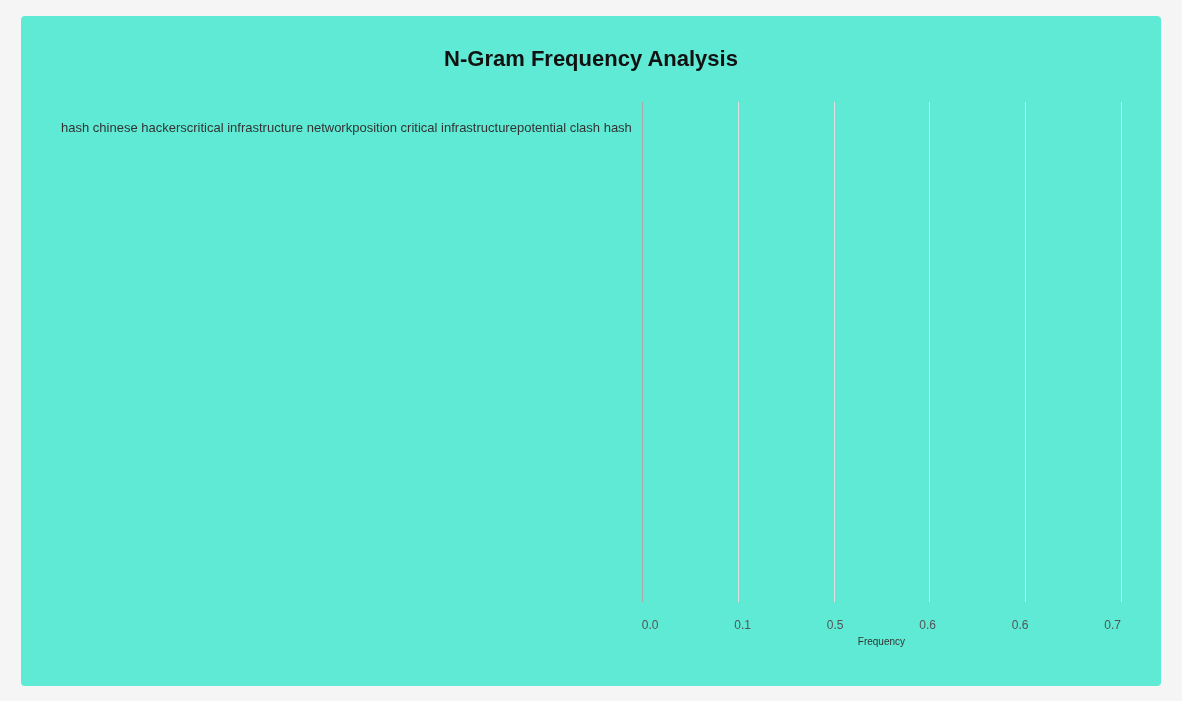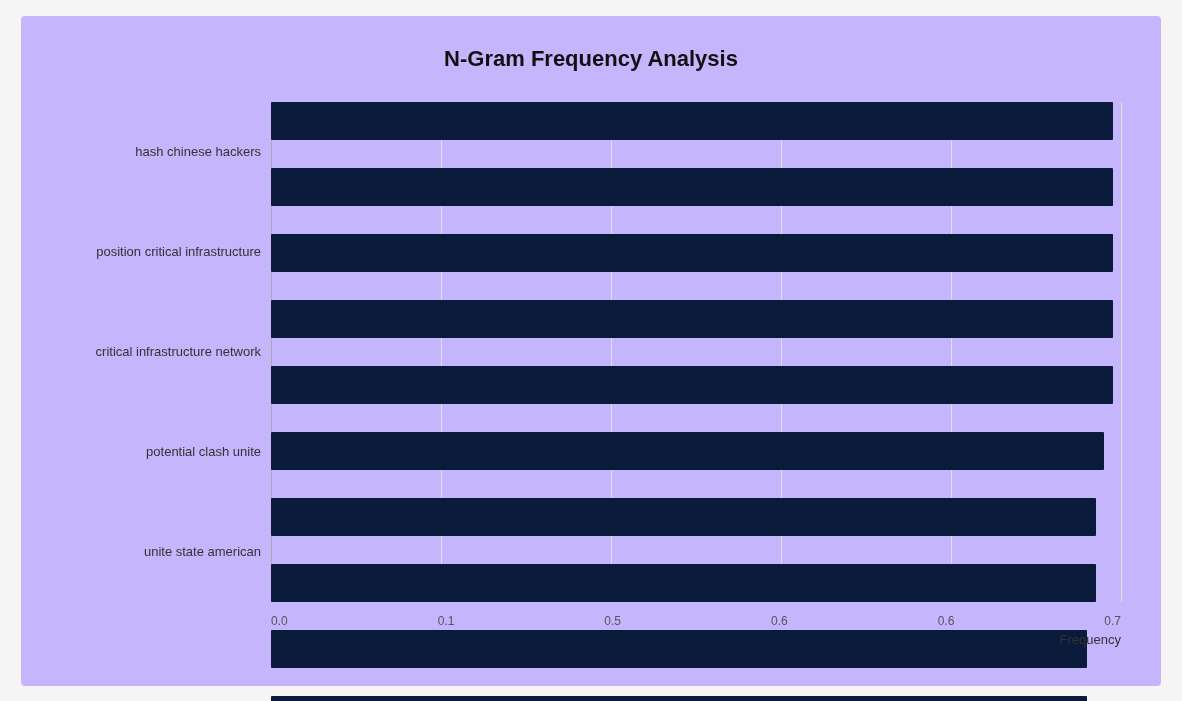--- a/index.html
+++ b/index.html
@@ -6,60 +6,59 @@
     body {
       background: #f5f5f5;
       font-family: Arial, sans-serif;
       width: 1182px;
       height: 701px;
       display: flex;
       align-items: center;
       justify-content: center;
     }
     .chart-container {
-      background: #c4b5fd;
+      background: #5eead4;
       width: 1140px;
       height: 670px;
       border-radius: 4px;
       padding: 30px 40px 60px 40px;
       position: relative;
     }
     .chart-title {
       text-align: center;
       font-size: 22px;
       font-weight: bold;
       color: #111;
       margin-bottom: 30px;
     }
     .chart-area {
       display: flex;
       flex-direction: row;
       height: calc(100% - 80px);
     }
     .y-axis {
       display: flex;
-      flex-direction: column;
       justify-content: space-around;
       padding-right: 10px;
       min-width: 210px;
       text-align: right;
     }
     .y-label {
       font-size: 13px;
       color: #333;
       line-height: 1.2;
       display: flex;
       align-items: center;
       justify-content: flex-end;
       height: 52px;
     }
     .bars-area {
       flex: 1;
       display: flex;
-      flex-direction: column;
+      flex-direction: row;
       justify-content: space-around;
       position: relative;
       gap: 28px;
     }
     .bar-row {
       display: flex;
       align-items: center;
       height: 52px;
       position: relative;
     }
@@ -79,22 +78,22 @@
     .x-axis-labels {
       display: flex;
       justify-content: space-between;
       padding: 0 0;
     }
     .x-tick {
       font-size: 12px;
       color: #555;
     }
     .x-axis-title {
-      text-align: right;
-      font-size: 13px;
+      text-align: center;
+      font-size: 10px;
       color: #333;
       margin-top: 4px;
     }
     .grid-lines {
       position: absolute;
       top: 0;
       left: 0;
       right: 0;
       bottom: 0;
       pointer-events: none;
@@ -108,24 +107,23 @@
     }
   </style>
 </head>
 <body>
 
 <div class="chart-container">
   <div class="chart-title">N-Gram Frequency Analysis</div>
   <div class="chart-area">
     <div class="y-axis" id="y-axis">
         <div class="y-label">hash chinese hackers</div>
+        <div class="y-label">critical infrastructure network</div>
         <div class="y-label">position critical infrastructure</div>
-        <div class="y-label">critical infrastructure network</div>
-        <div class="y-label">potential clash unite</div>
-        <div class="y-label">unite state american</div>
+        <div class="y-label">potential clash hash</div>
       </div>
     <div class="bars-area" id="bars-area">
       <div class="grid-lines" id="grid-lines">
           <div class="grid-line" style="left: 0%; background: rgb(170, 170, 170);"></div>
           <div class="grid-line" style="left: 20%; background: rgb(224, 224, 224);"></div>
           <div class="grid-line" style="left: 40%; background: rgb(224, 224, 224);"></div>
           <div class="grid-line" style="left: 60%; background: rgb(224, 224, 224);"></div>
           <div class="grid-line" style="left: 80%; background: rgb(224, 224, 224);"></div>
           <div class="grid-line" style="left: 100%; background: rgb(224, 224, 224);"></div>
         </div>

